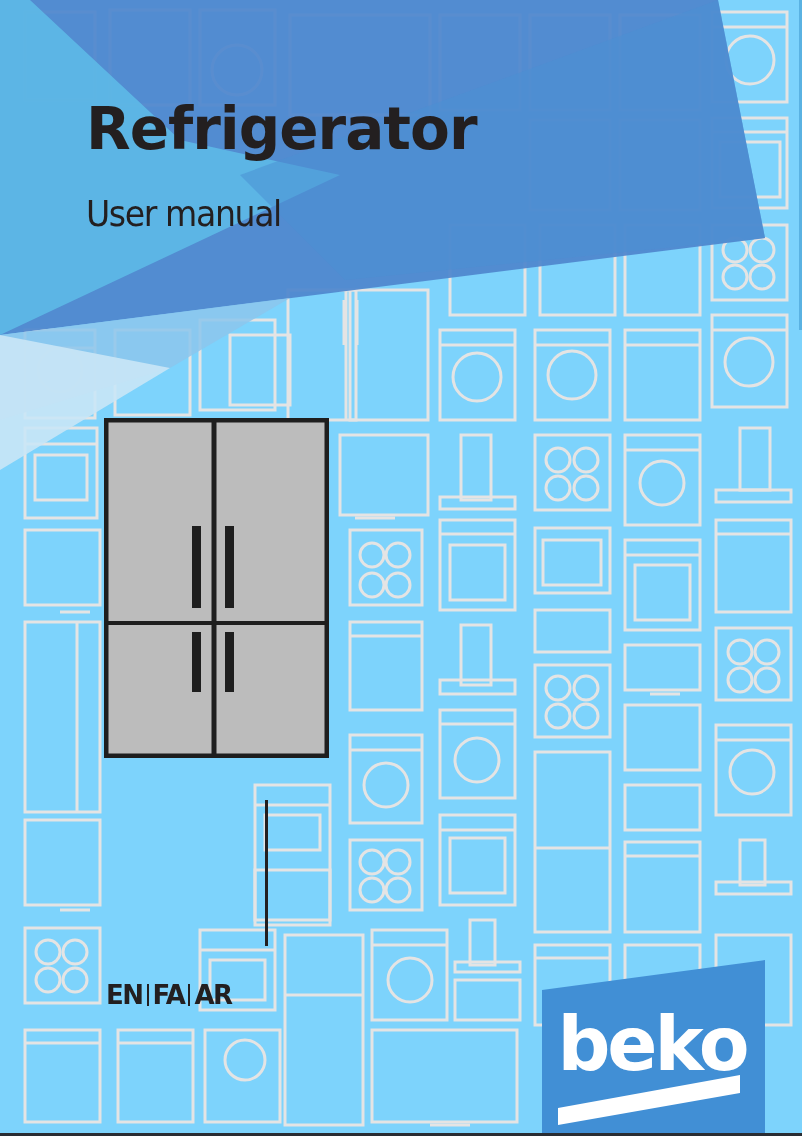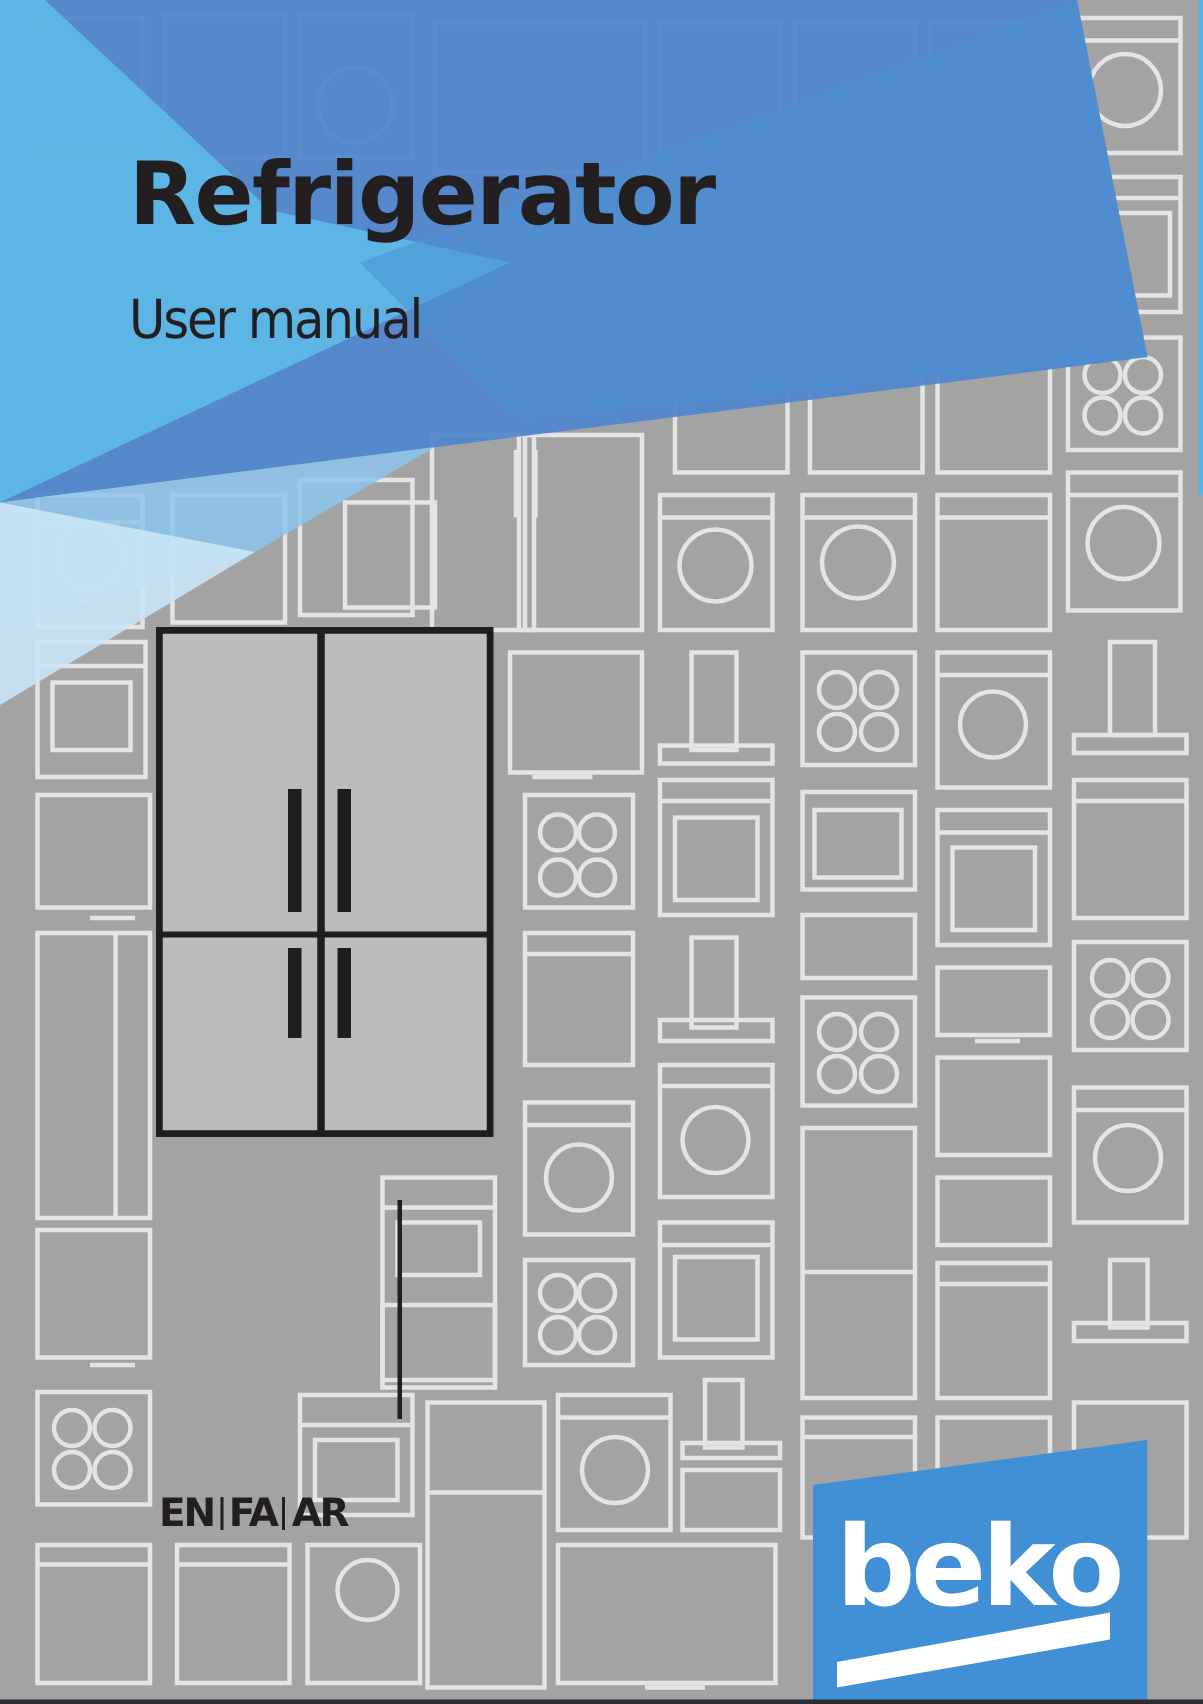--- a/index.html
+++ b/index.html
@@ -1,18 +1,18 @@
 <!DOCTYPE html>
 <html><head>
   <meta charset="utf-8">
   <style>
     * { margin: 0; padding: 0; box-sizing: border-box; }
     html, body { width: 802px; height: 1136px; overflow: hidden; background: #ffffff; }
     body { position: relative; font-family: "DejaVu Sans", sans-serif; }
-    .page { position: absolute; left: 0; top: 0; width: 802px; height: 1136px; background: #a3a3a3; overflow: hidden; }
+    .page { position: absolute; left: 0; top: 0; width: 802px; height: 1136px; background: #7dd3fc; overflow: hidden; }
     .bg-svg { position: absolute; left: 0; top: 0; width: 802px; height: 1136px; }
     .title {
       position: absolute; left: 86px; top: 100px;
       font-family: "DejaVu Sans", sans-serif; font-weight: bold;
       font-size: 58px; letter-spacing: -1px; color: #231f20; line-height: 1;
     }
     .subtitle {
       position: absolute; left: 86px; top: 196px;
       font-family: "DejaVu Sans", sans-serif; font-weight: normal;
       font-size: 36px; letter-spacing: -1.5px; color: #231f20; line-height: 1;
@@ -22,21 +22,21 @@
     .models {
       position: absolute; left: 103px; top: 796px;
       font-family: "DejaVu Sans", sans-serif; font-size: 21px; color: #231f20;
       line-height: 29px; letter-spacing: -0.5px;
     }
     .models div { transform: scaleX(0.92); transform-origin: left top; }
     .model-bar { position: absolute; left: 265px; top: 800px; width: 3px; height: 146px; background: #231f20; }
     .langs {
       position: absolute; left: 106px; top: 982px; display: flex; align-items: flex-end;
       font-family: "DejaVu Sans", sans-serif; font-weight: bold; font-size: 26px; color: #231f20;
-      line-height: 1; letter-spacing: -1.5px; margin-top: 14px;
+      line-height: 1; letter-spacing: -1.5px;
     }
     .lang-sep { display: inline-block; width: 2px; height: 22px; background: #231f20; margin: 0 4px 2px 4px; }
     .logo { position: absolute; left: 540px; top: 960px; width: 225px; height: 176px; }
     .bottom-rule { position: absolute; left: 0; top: 1133px; width: 802px; height: 3px; background: #2a2d33; }
     .right-edge { position: absolute; left: 799px; top: 0; width: 3px; height: 330px; background: #5ab2e2; }
   </style>
 </head>
 <body>
 
 <div class="page">

